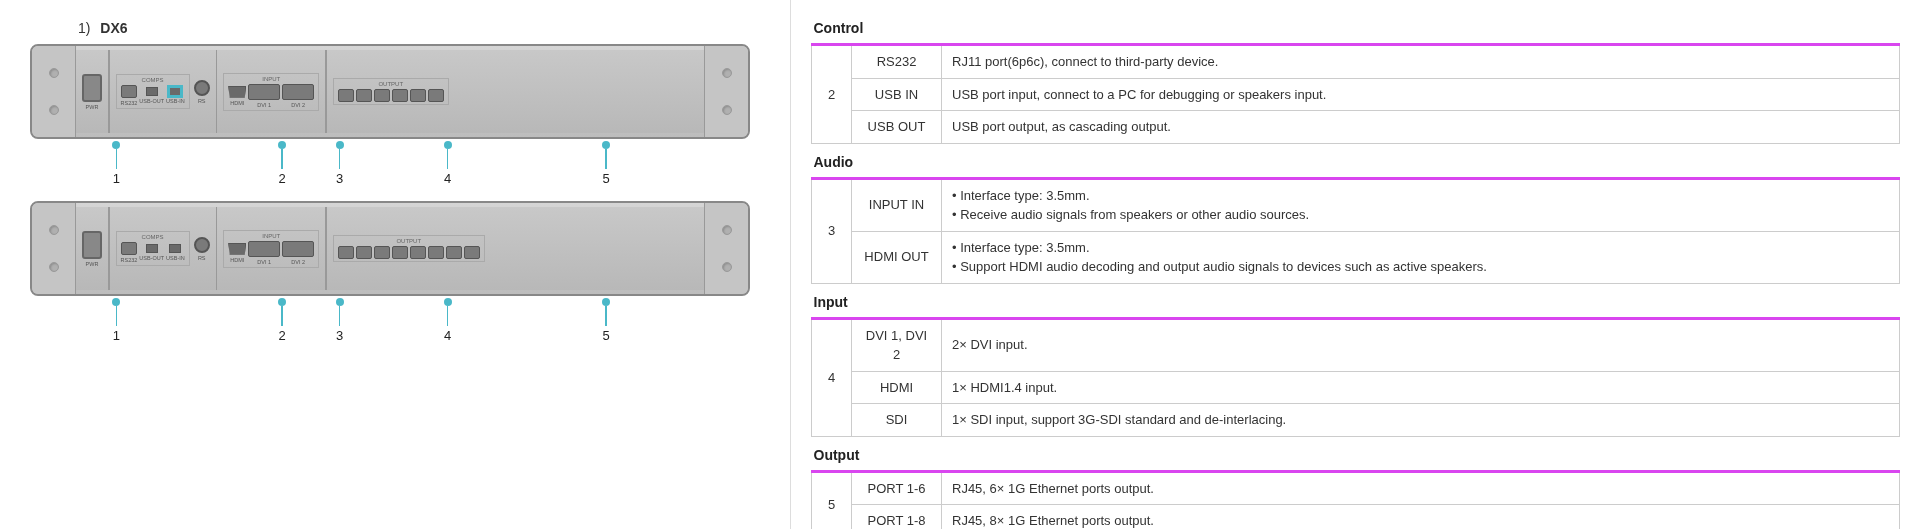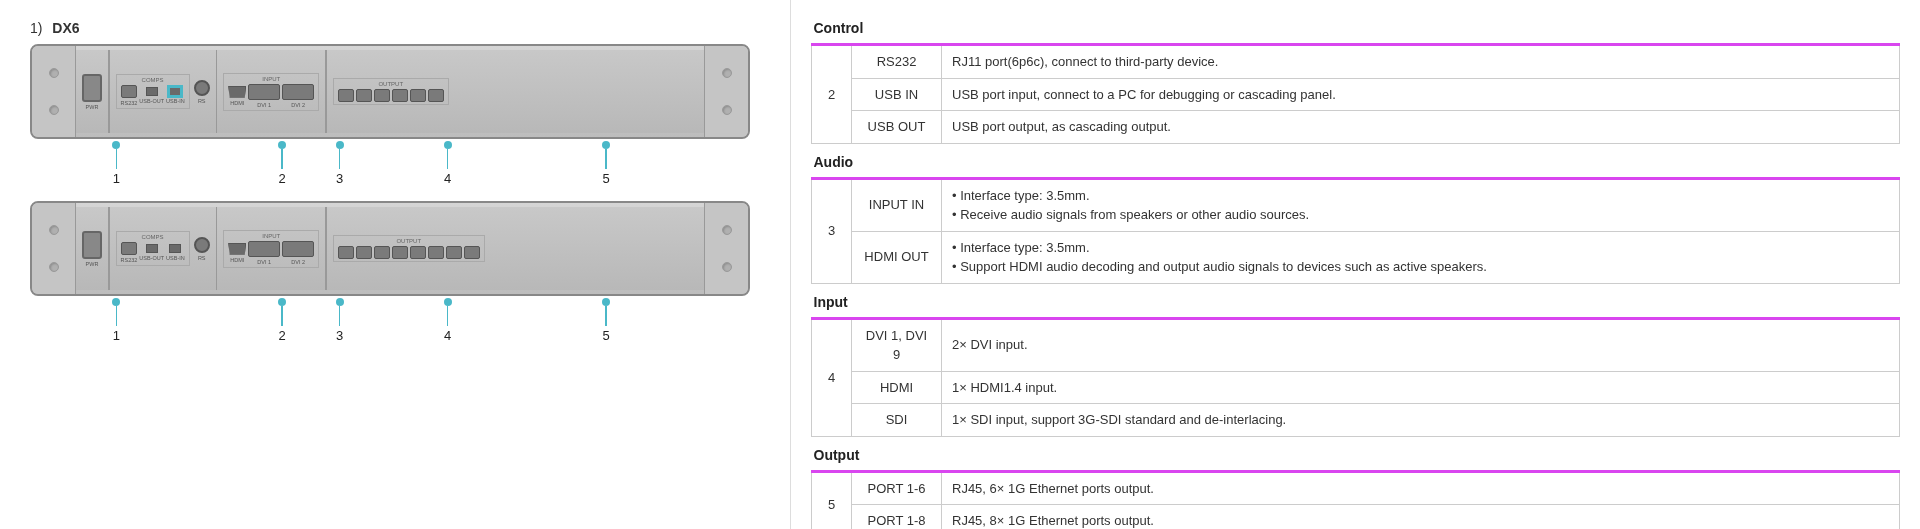--- a/index.html
+++ b/index.html
@@ -34,20 +34,21 @@
     }
 
     .device-section {
       margin-bottom: 18px;
     }
 
     .device-label {
       font-size: 14px;
       margin-bottom: 8px;
       color: #333;
+      margin-left: 48px;
     }
 
     .device-label span {
       margin-right: 6px;
     }
 
     
     table {
       width: 100%;
       border-collapse: collapse;
@@ -502,21 +503,21 @@
       <tr class="section-header">
         <td colspan="3">Control</td>
       </tr>
       <tr>
         <td class="row-num" rowspan="3">2</td>
         <td class="row-name">RS232</td>
         <td>RJ11 port(6p6c), connect to third-party device.</td>
       </tr>
       <tr>
         <td class="row-name">USB IN</td>
-        <td>USB port input, connect to a PC for debugging or cascading panel.</td>
+        <td>USB port input, connect to a PC for debugging or speakers input.</td>
       </tr>
       <tr>
         <td class="row-name">USB OUT</td>
         <td>USB port output, as cascading output.</td>
       </tr>
 
       <tr class="section-header">
         <td colspan="3">Audio</td>
       </tr>
       <tr>
@@ -533,21 +534,21 @@
           <span>• Interface type: 3.5mm.</span><br>
           <span>• Support HDMI audio decoding and output audio signals to devices such as active speakers.</span>
         </td>
       </tr>
 
       <tr class="section-header">
         <td colspan="3">Input</td>
       </tr>
       <tr>
         <td class="row-num" rowspan="3">4</td>
-        <td class="row-name">DVI 1, DVI 9</td>
+        <td class="row-name">DVI 1, DVI 2</td>
         <td>2× DVI input.</td>
       </tr>
       <tr>
         <td class="row-name">HDMI</td>
         <td>1× HDMI1.4 input.</td>
       </tr>
       <tr>
         <td class="row-name">SDI</td>
         <td>1× SDI input, support 3G-SDI standard and de-interlacing.</td>
       </tr>

